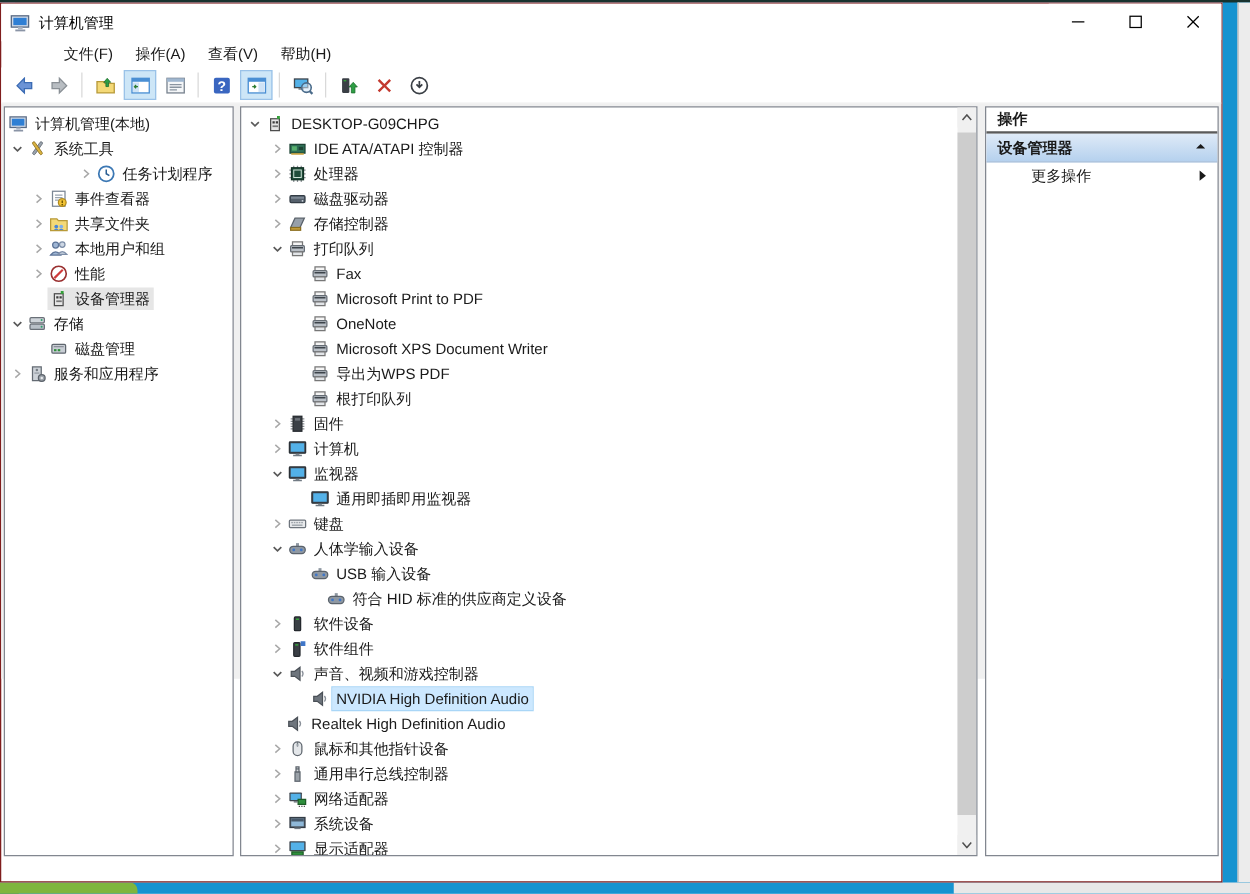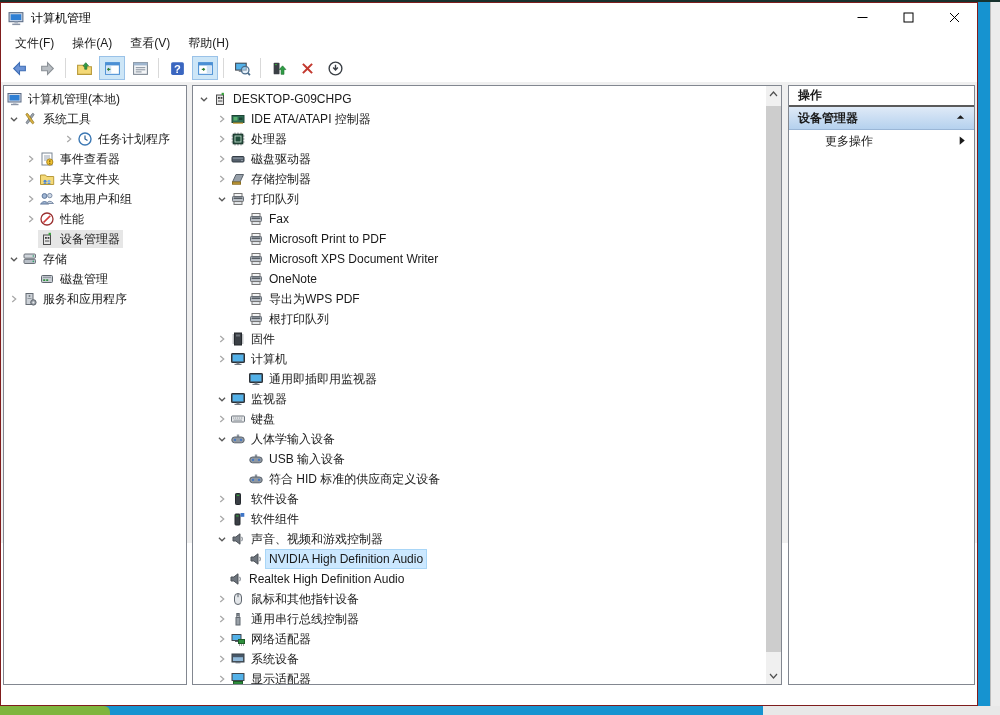--- a/index.html
+++ b/index.html
@@ -18,21 +18,21 @@
 
   
   #win { position:absolute; left:0; top:2px; width:978px; height:704px; background:#fff; border:1px solid #7f1d1d; }
 
   #titlebar { position:relative; height:30px; display:flex; align-items:center; padding-left:7px; background:#fff; }
   #titlebar .ticon { width:17px; height:17px; margin-right:6px; }
   #title-text { font-size:12px; color:#000; }
   #caption-btns { position:absolute; right:0; top:0; height:29px; display:flex; }
   .cap-btn { width:46px; height:29px; display:flex; align-items:center; justify-content:center; background:#fff; }
 
-  #menubar { height:21px; display:flex; align-items:center; padding-left:5px; background:#fff; }
+  #menubar { height:21px; display:flex; align-items:center; padding-left:5px; background:#fff;margin-left:36px; }
   .menu-item { padding:2px 9px; }
 
   #toolbar { height:29px; display:flex; align-items:center; padding-left:4px; background:#fff; border-bottom:1px solid #f0f0f0; }
   .tb-btn { width:26px; height:24px; display:flex; align-items:center; justify-content:center; margin:0 1px; border:1px solid transparent; }
   .tb-btn.active { background:#cde6f7; border:1px solid #9ac2e8; }
   .tb-sep { width:1px; height:20px; background:#d9d9d9; margin:0 4px; }
 
   #content { position:absolute; left:0; top:80px; width:976px; height:460px; background:#f0f0f0; }
   .pane { position:absolute; top:2px; height:600px; background:#fff; border:1px solid #828790; overflow:hidden; }
   #left-pane   { left:2px;   width:184px; }
@@ -482,33 +482,33 @@
             </div>
             <div class="trow" style="padding-left: 39px;">
               <span class="expander"></span>
               <span class="grp">
                 <span class="ticn"><svg width="16" height="16" viewBox="0 0 16 16">
                     <rect x="4" y="2.5" width="8" height="3" fill="#f4f4f4" stroke="#777"></rect>
                     <rect x="2.5" y="5.5" width="11" height="5" rx="0.8" fill="#b9bfc6" stroke="#666d75"></rect>
                     <rect x="3.6" y="6.6" width="8.8" height="1.2" fill="#3d444b"></rect>
                     <rect x="4" y="10.5" width="8" height="3" fill="#e2e5e8" stroke="#777"></rect>
                   </svg></span>
-                <span class="tlabel">Microsoft XPS Document Writer</span>
+                <span class="tlabel">OneNote</span>
               </span>
             </div>
             <div class="trow" style="padding-left: 39px;">
               <span class="expander"></span>
               <span class="grp">
                 <span class="ticn"><svg width="16" height="16" viewBox="0 0 16 16">
                     <rect x="4" y="2.5" width="8" height="3" fill="#f4f4f4" stroke="#777"></rect>
                     <rect x="2.5" y="5.5" width="11" height="5" rx="0.8" fill="#b9bfc6" stroke="#666d75"></rect>
                     <rect x="3.6" y="6.6" width="8.8" height="1.2" fill="#3d444b"></rect>
                     <rect x="4" y="10.5" width="8" height="3" fill="#e2e5e8" stroke="#777"></rect>
                   </svg></span>
-                <span class="tlabel">OneNote</span>
+                <span class="tlabel">Microsoft XPS Document Writer</span>
               </span>
             </div>
             <div class="trow" style="padding-left: 39px;">
               <span class="expander"></span>
               <span class="grp">
                 <span class="ticn"><svg width="16" height="16" viewBox="0 0 16 16">
                     <rect x="4" y="2.5" width="8" height="3" fill="#f4f4f4" stroke="#777"></rect>
                     <rect x="2.5" y="5.5" width="11" height="5" rx="0.8" fill="#b9bfc6" stroke="#666d75"></rect>
                     <rect x="3.6" y="6.6" width="8.8" height="1.2" fill="#3d444b"></rect>
                     <rect x="4" y="10.5" width="8" height="3" fill="#e2e5e8" stroke="#777"></rect>
@@ -552,46 +552,46 @@
               <span class="grp">
                 <span class="ticn"><svg width="16" height="16" viewBox="0 0 16 16">
                     <rect x="1.5" y="2.5" width="13" height="9" rx="0.6" fill="#3f4750" stroke="#2a3036"></rect>
                     <rect x="2.6" y="3.6" width="10.8" height="6.8" fill="#53b1e8"></rect>
                     <rect x="6.5" y="11.5" width="3" height="1.3" fill="#59626b"></rect>
                     <rect x="4.5" y="12.8" width="7" height="1.2" fill="#727b84"></rect>
                   </svg></span>
                 <span class="tlabel">计算机</span>
               </span>
             </div>
-            <div class="trow" style="padding-left: 39px;">
-              <span class="expander"></span>
+            <div class="trow" style="padding-left: 21px;">
+              <span class="expander">
+                <svg width="14" height="14" viewBox="0 0 16 16">
+                  <path d="M4.5 6.5 L8 10 L11.5 6.5" fill="none" stroke="#5a5a5a" stroke-width="1.5"></path>
+                </svg>
+              </span>
               <span class="grp">
                 <span class="ticn"><svg width="16" height="16" viewBox="0 0 16 16">
                     <rect x="1.5" y="2.5" width="13" height="9" rx="0.6" fill="#3f4750" stroke="#2a3036"></rect>
                     <rect x="2.6" y="3.6" width="10.8" height="6.8" fill="#53b1e8"></rect>
                     <rect x="6.5" y="11.5" width="3" height="1.3" fill="#59626b"></rect>
                     <rect x="4.5" y="12.8" width="7" height="1.2" fill="#727b84"></rect>
                   </svg></span>
-                <span class="tlabel">通用即插即用监视器</span>
-              </span>
-            </div>
-            <div class="trow" style="padding-left: 21px;">
-              <span class="expander">
-                <svg width="14" height="14" viewBox="0 0 16 16">
-                  <path d="M4.5 6.5 L8 10 L11.5 6.5" fill="none" stroke="#5a5a5a" stroke-width="1.5"></path>
-                </svg>
-              </span>
+                <span class="tlabel">监视器</span>
+              </span>
+            </div>
+            <div class="trow" style="padding-left: 39px;">
+              <span class="expander"></span>
               <span class="grp">
                 <span class="ticn"><svg width="16" height="16" viewBox="0 0 16 16">
                     <rect x="1.5" y="2.5" width="13" height="9" rx="0.6" fill="#3f4750" stroke="#2a3036"></rect>
                     <rect x="2.6" y="3.6" width="10.8" height="6.8" fill="#53b1e8"></rect>
                     <rect x="6.5" y="11.5" width="3" height="1.3" fill="#59626b"></rect>
                     <rect x="4.5" y="12.8" width="7" height="1.2" fill="#727b84"></rect>
                   </svg></span>
-                <span class="tlabel">监视器</span>
+                <span class="tlabel">通用即插即用监视器</span>
               </span>
             </div>
             <div class="trow" style="padding-left: 21px;">
               <span class="expander">
                 <svg width="14" height="14" viewBox="0 0 16 16">
                   <path d="M6 4.5 L10 8 L6 11.5" fill="none" stroke="#a8a8a8" stroke-width="1.4"></path>
                 </svg>
               </span>
               <span class="grp">
                 <span class="ticn"><svg width="16" height="16" viewBox="0 0 16 16">
@@ -629,21 +629,21 @@
               <span class="grp">
                 <span class="ticn"><svg width="16" height="16" viewBox="0 0 16 16">
                     <rect x="6.8" y="3.5" width="2.4" height="3.5" fill="#8f98a2"></rect>
                     <rect x="1.8" y="6" width="12.4" height="5.8" rx="2.8" fill="#8f98a2" stroke="#5a626b"></rect>
                     <circle cx="5" cy="8.9" r="1.1" fill="#3f76c8"></circle>
                     <circle cx="11" cy="8.9" r="1.1" fill="#3f76c8"></circle>
                   </svg></span>
                 <span class="tlabel">USB 输入设备</span>
               </span>
             </div>
-            <div class="trow" style="padding-left: 39px;">
+            <div class="trow" style="padding-left: 24px; margin-left: 28px;">
               <span class="expander"></span>
               <span class="grp">
                 <span class="ticn"><svg width="16" height="16" viewBox="0 0 16 16">
                     <rect x="6.8" y="3.5" width="2.4" height="3.5" fill="#8f98a2"></rect>
                     <rect x="1.8" y="6" width="12.4" height="5.8" rx="2.8" fill="#8f98a2" stroke="#5a626b"></rect>
                     <circle cx="5" cy="8.9" r="1.1" fill="#3f76c8"></circle>
                     <circle cx="11" cy="8.9" r="1.1" fill="#3f76c8"></circle>
                   </svg></span>
                 <span class="tlabel">符合 HID 标准的供应商定义设备</span>
               </span>

